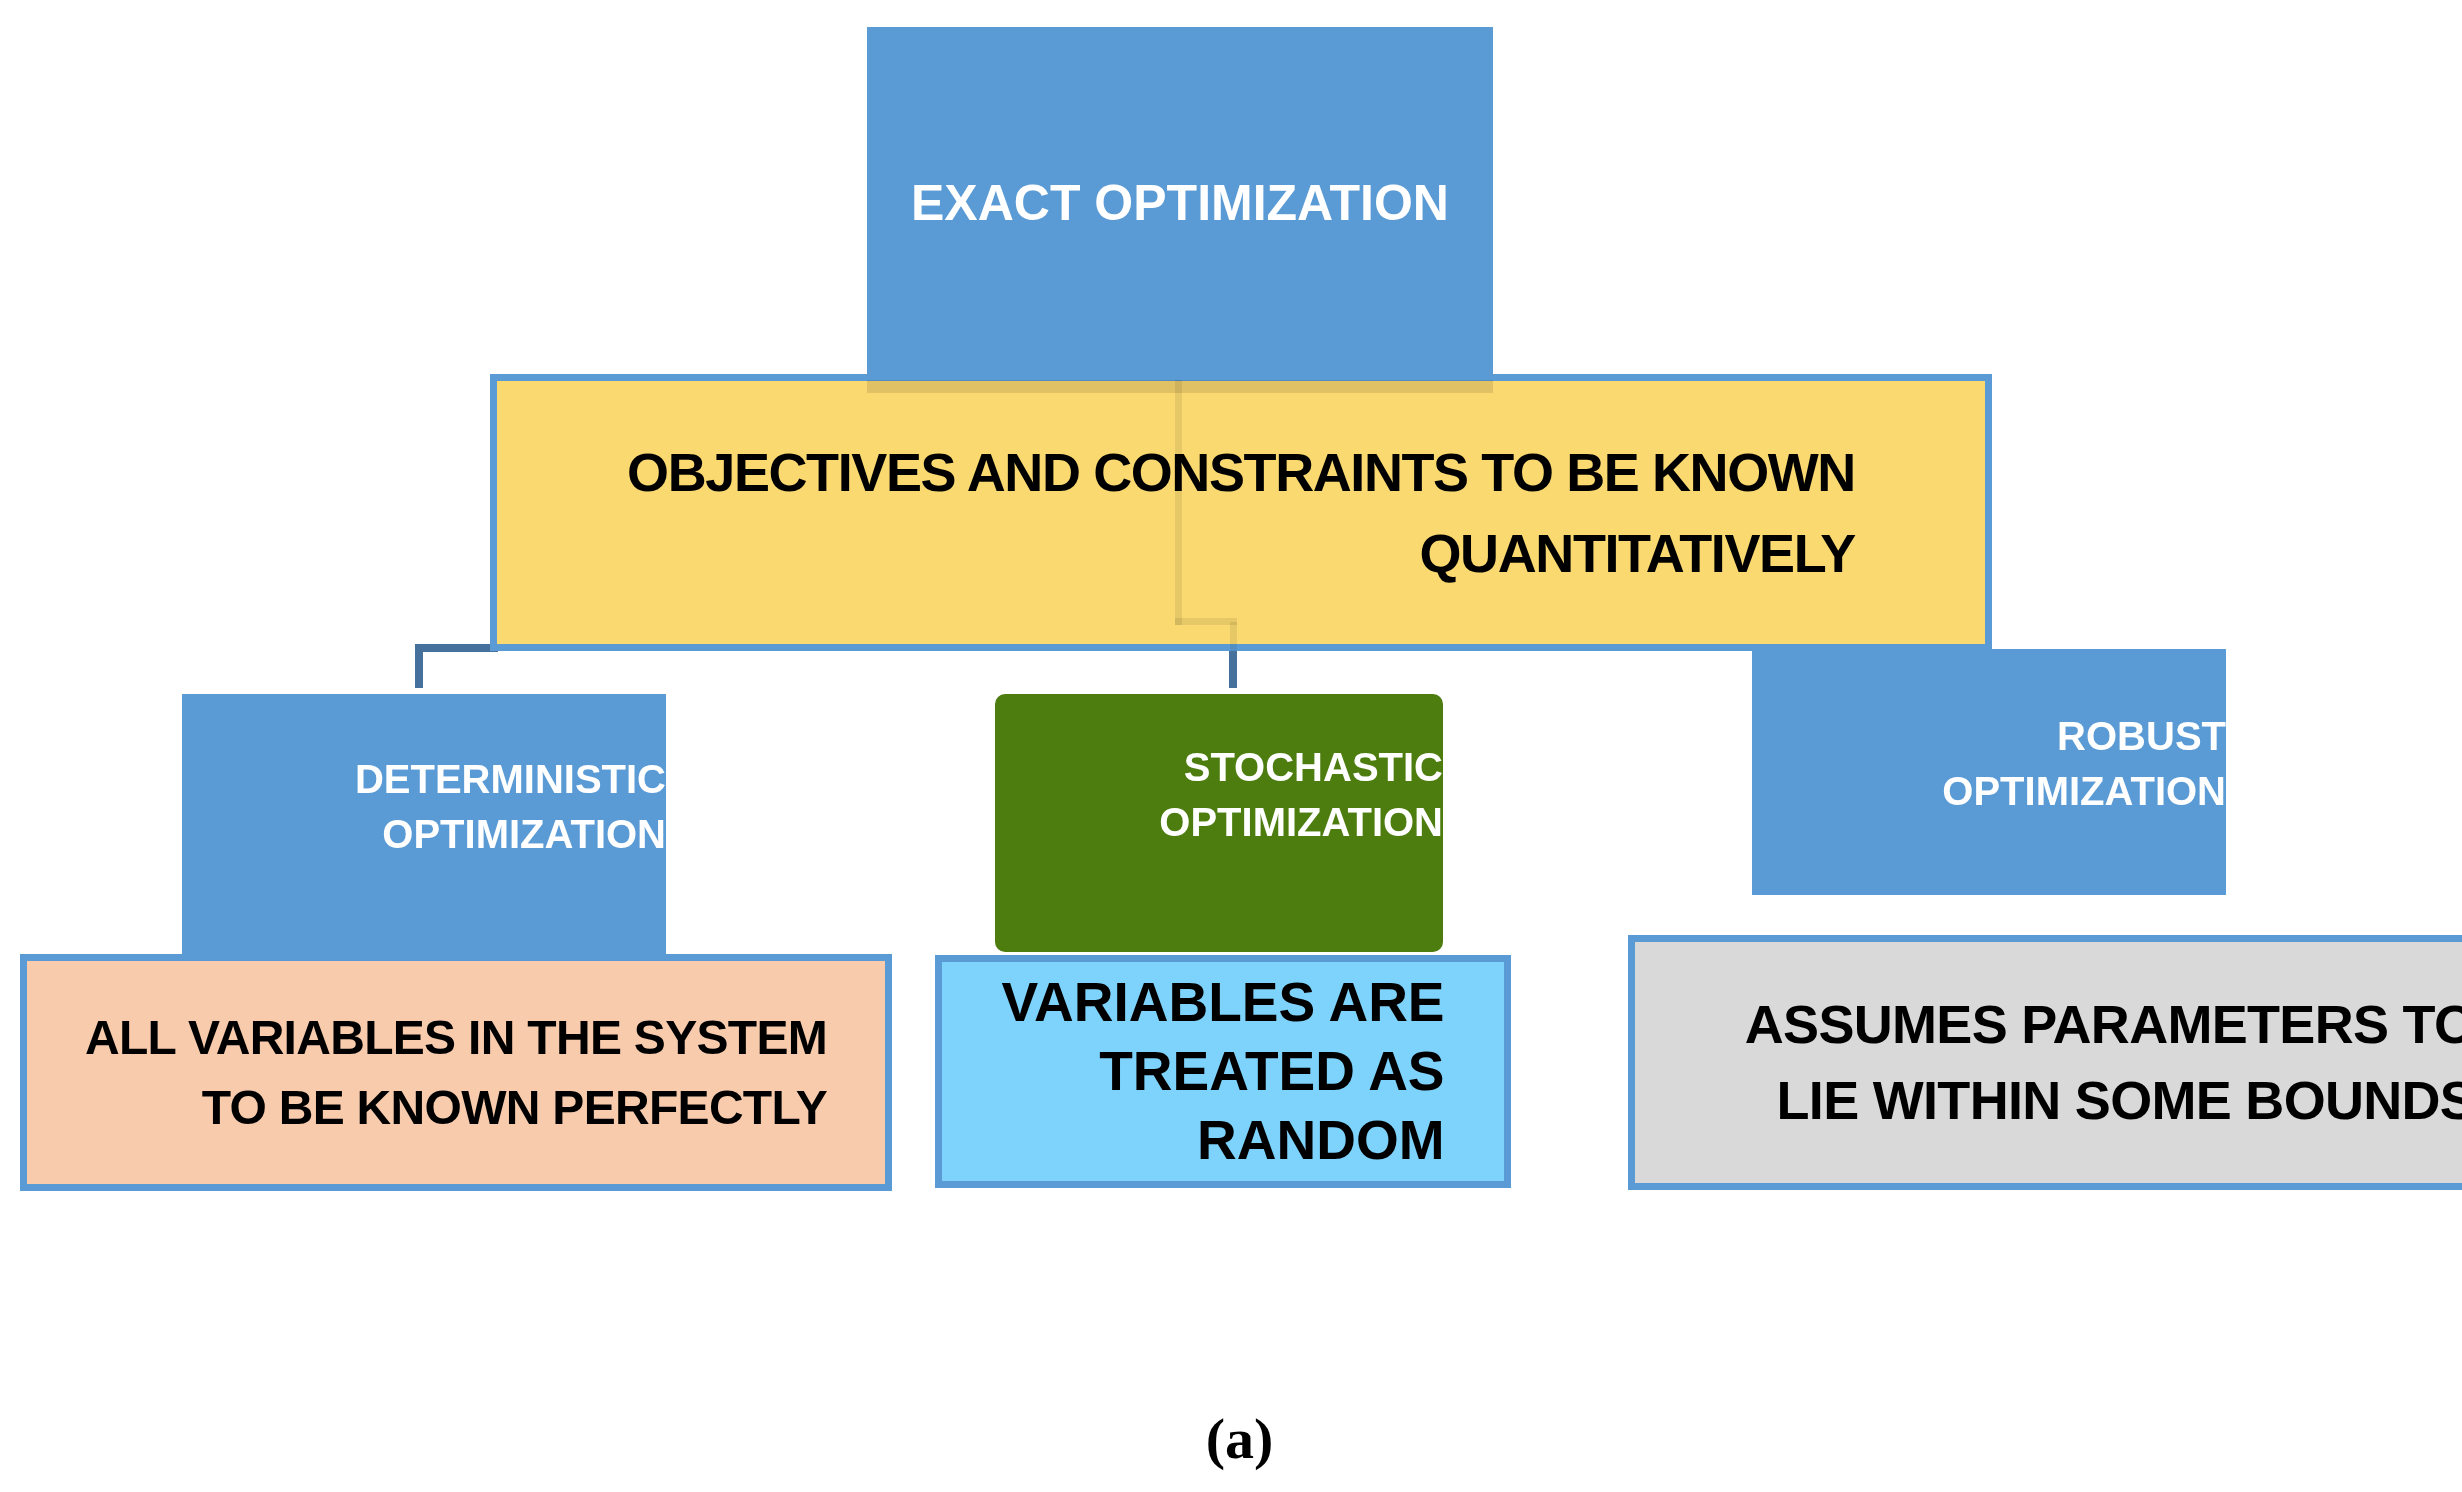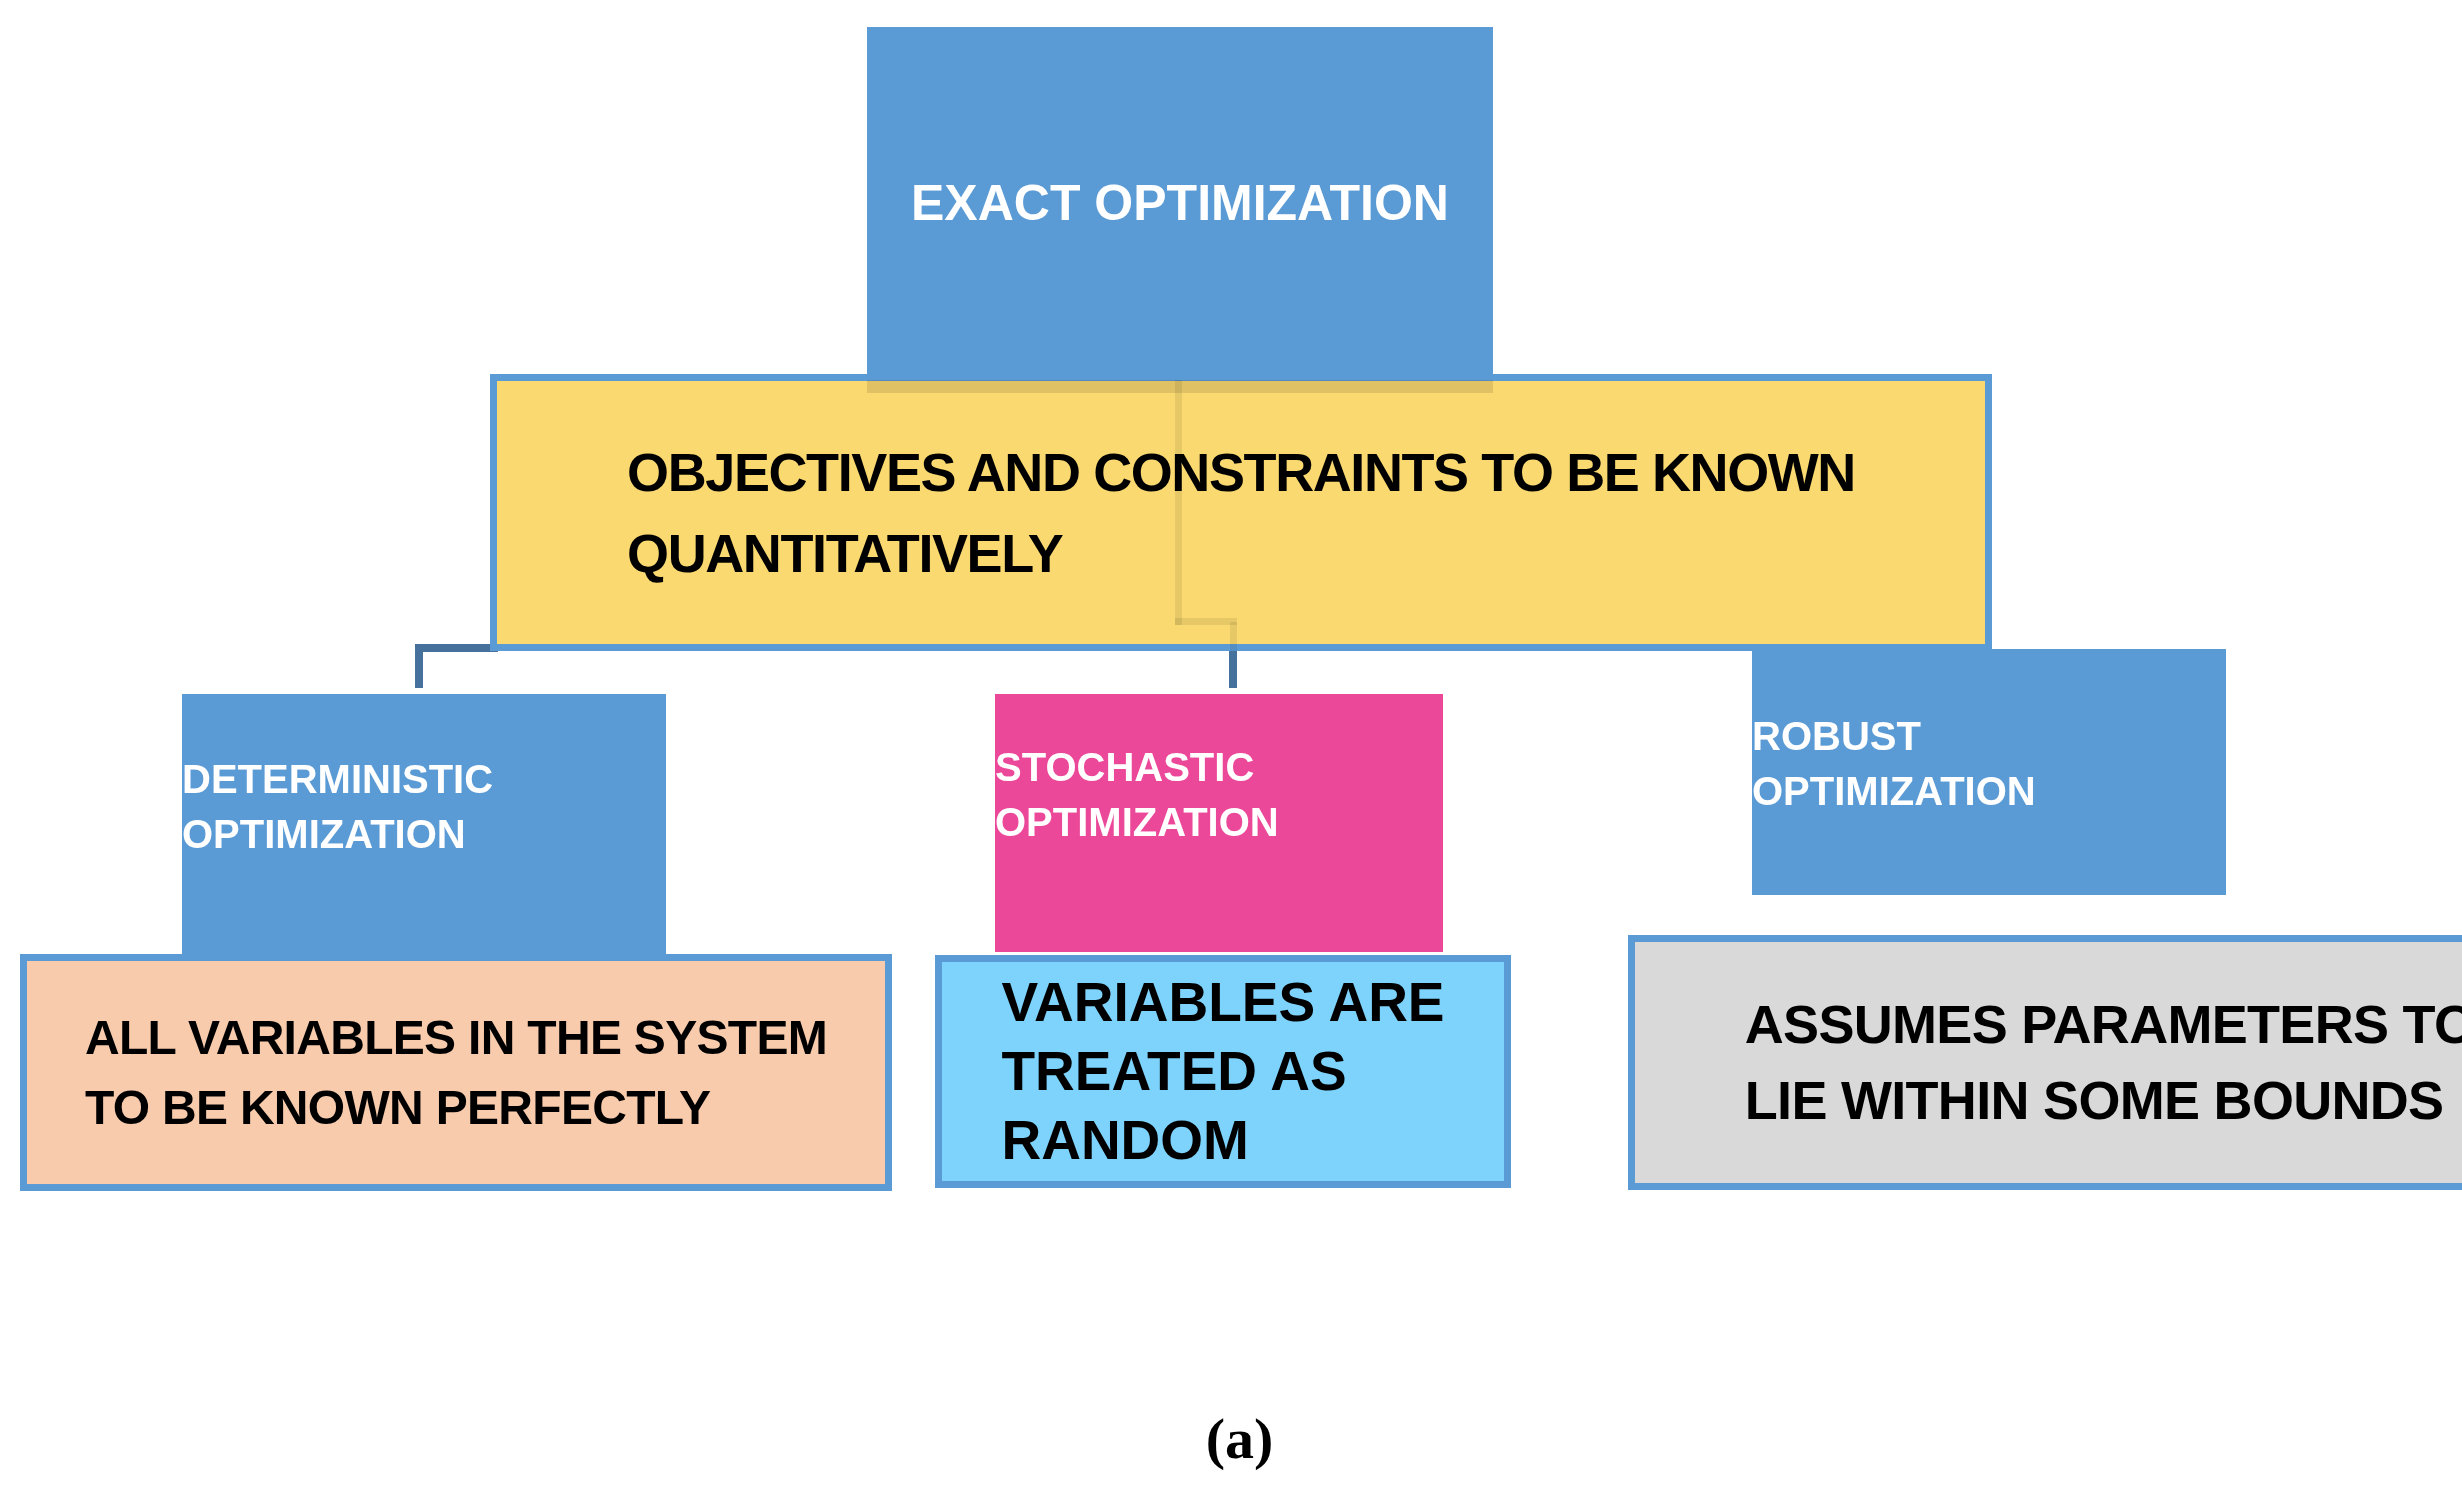--- a/index.html
+++ b/index.html
@@ -6,21 +6,21 @@
   #canvas{
     position:relative;
     width:2462px;height:1493px;
     background:#ffffff;
     overflow:hidden;
     font-family:"Liberation Sans","DejaVu Sans",sans-serif;
   }
   .abs{position:absolute;box-sizing:border-box;}
   .node-text{
     white-space:pre-line;
-    text-align:left;
+    text-align:right;
     font-weight:bold;
   }
   
   #exact-node{
     left:867px;top:27px;width:626px;height:353px;
     display:flex;align-items:center;justify-content:center;
     z-index:3;
   }
   #exact-node .node-text{color:#ffffff;font-size:50px;line-height:1.3;}
   #exact-shadow{
@@ -96,21 +96,21 @@
   <div class="abs" id="exact-shadow"></div>
 
   <div class="abs" id="exact-node" style="background-color: rgb(91, 155, 213);">
     <div class="node-text">EXACT OPTIMIZATION</div>
   </div>
 
   <div class="abs branch-node" id="deterministic-node" style="background-color: rgb(91, 155, 213);">
     <div class="node-text">DETERMINISTIC
 OPTIMIZATION</div>
   </div>
-  <div class="abs branch-node" id="stochastic-node" style="background-color: #ec4899;">
+  <div class="abs branch-node" id="stochastic-node" style="background-color: #4d7c0f; border-radius: 10px;">
     <div class="node-text">STOCHASTIC
 OPTIMIZATION</div>
   </div>
   <div class="abs branch-node" id="robust-node" style="background-color: rgb(91, 155, 213);">
     <div class="node-text">ROBUST
 OPTIMIZATION</div>
   </div>
 
   <div class="abs leaf-node" id="deterministic-leaf" style="background-color: rgb(248, 203, 173);">
     <div class="node-text">ALL VARIABLES IN THE SYSTEM

